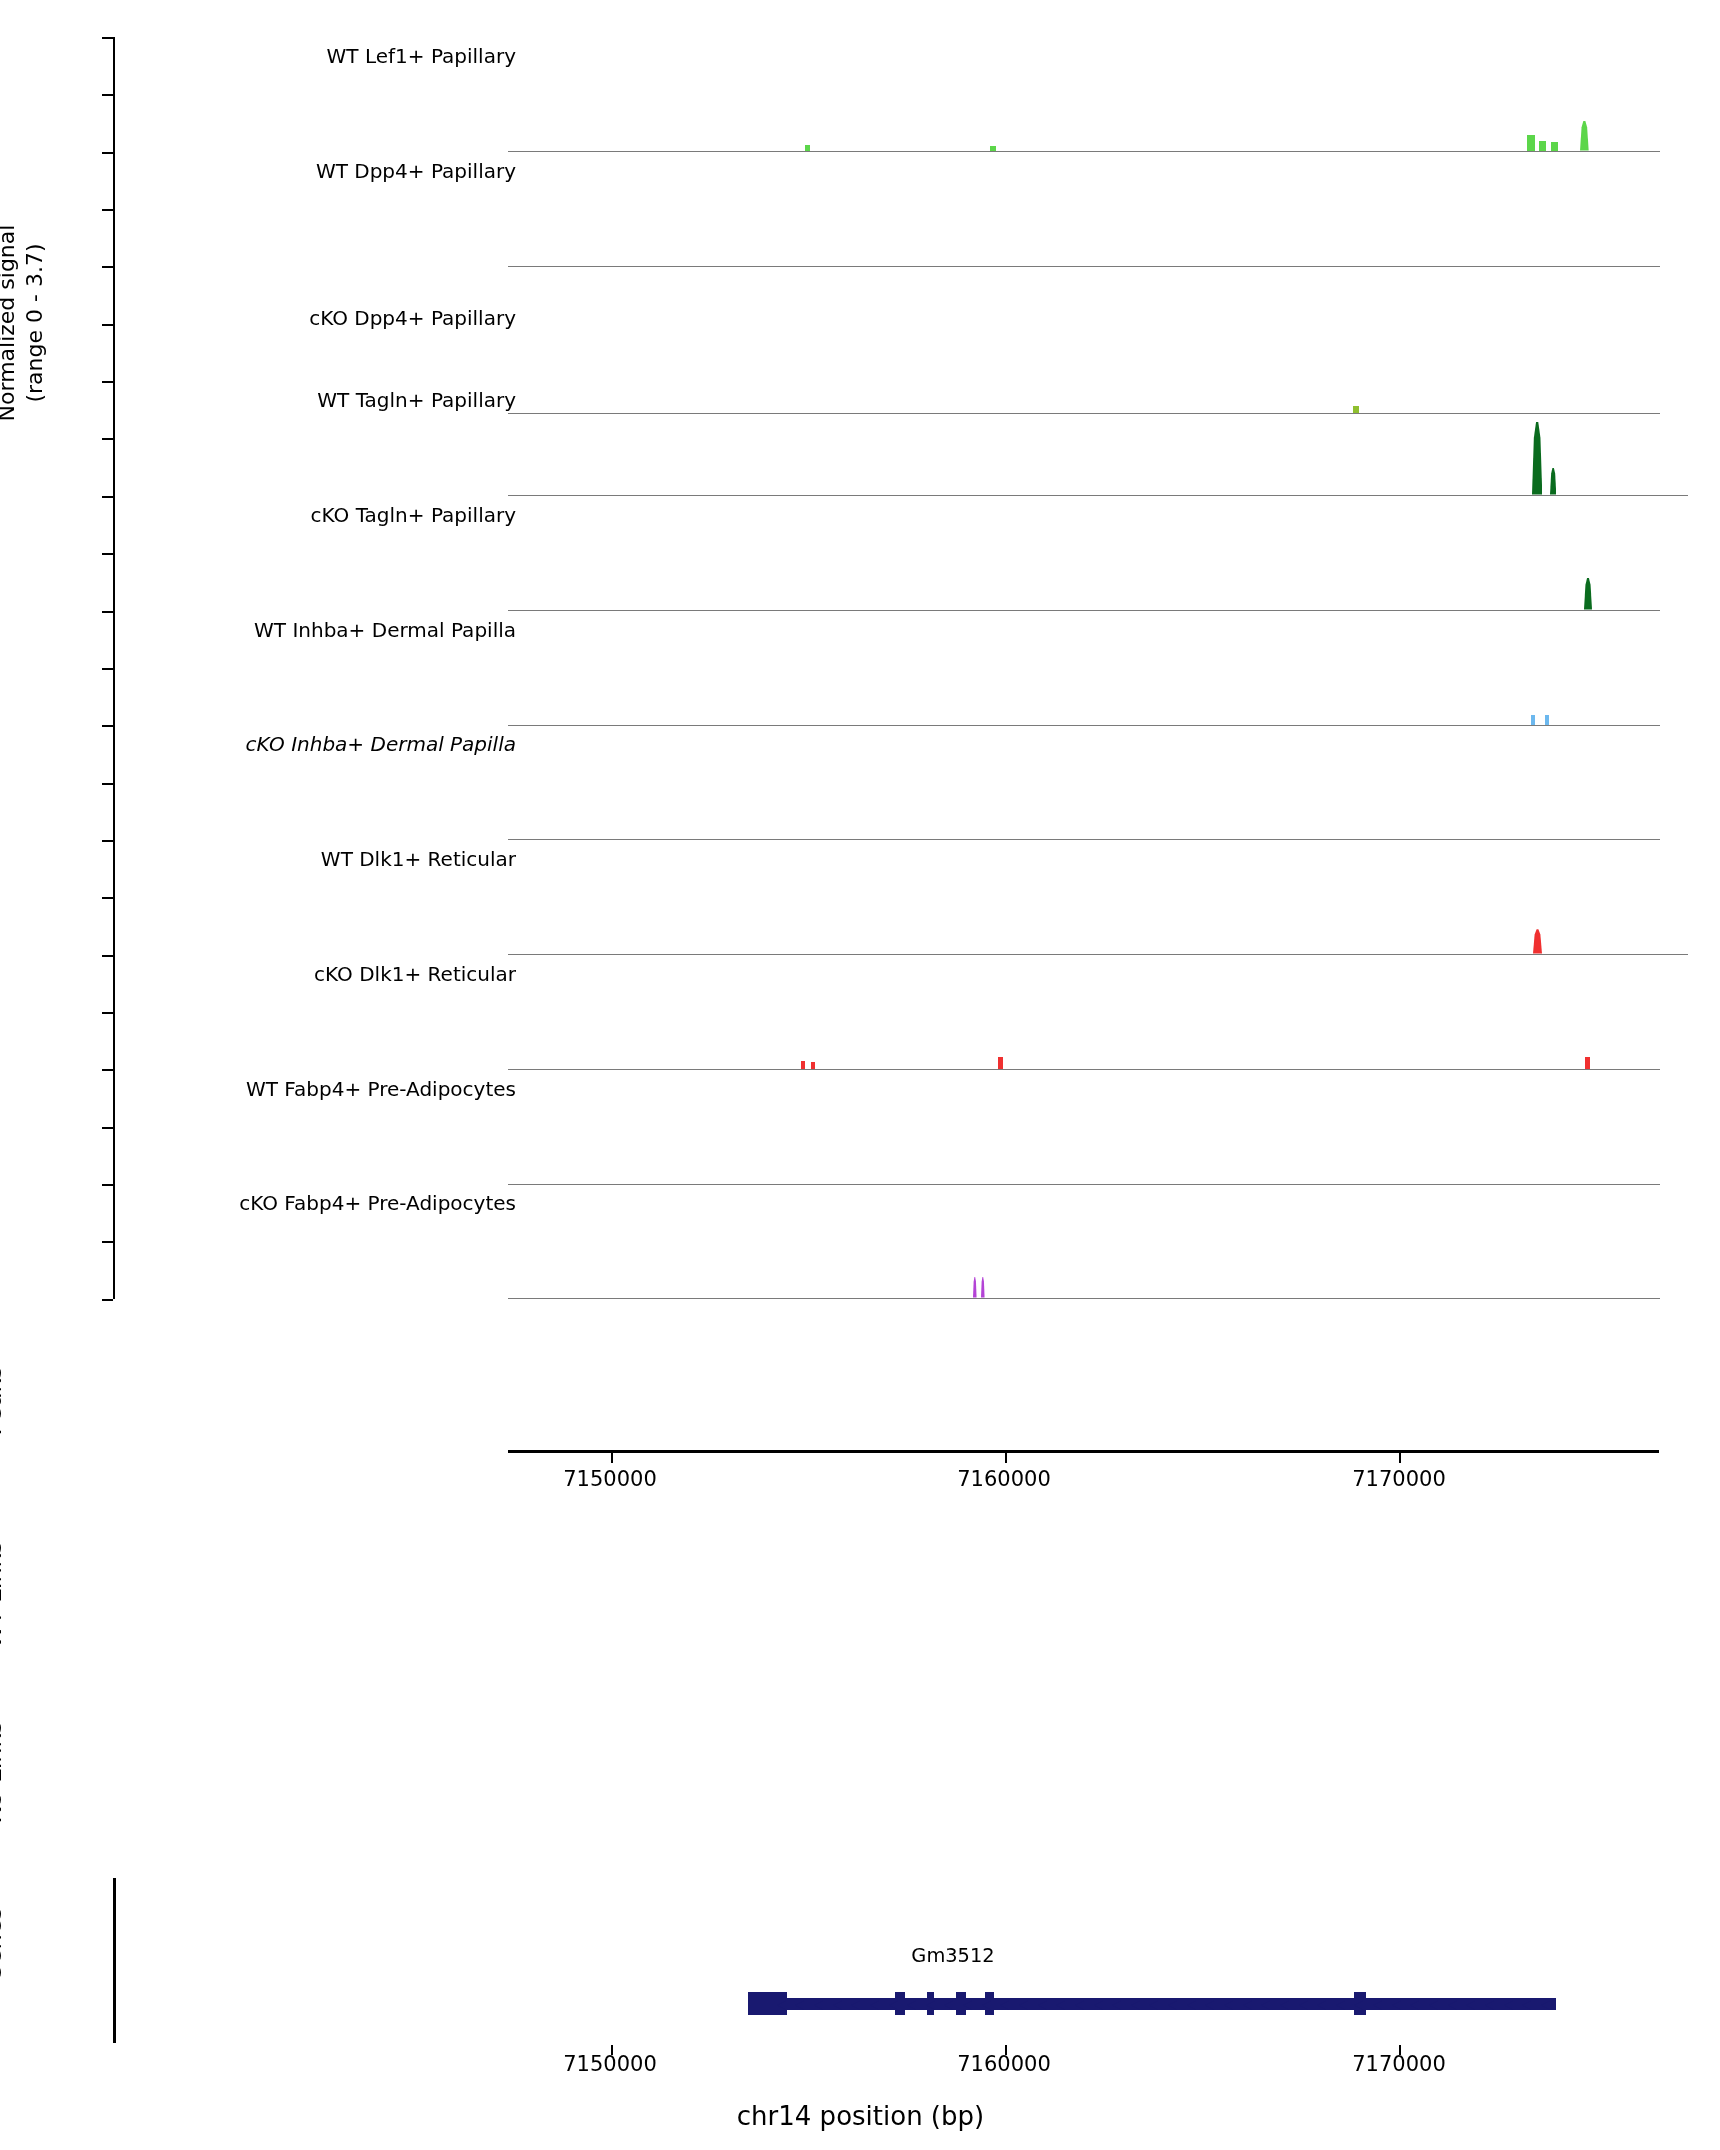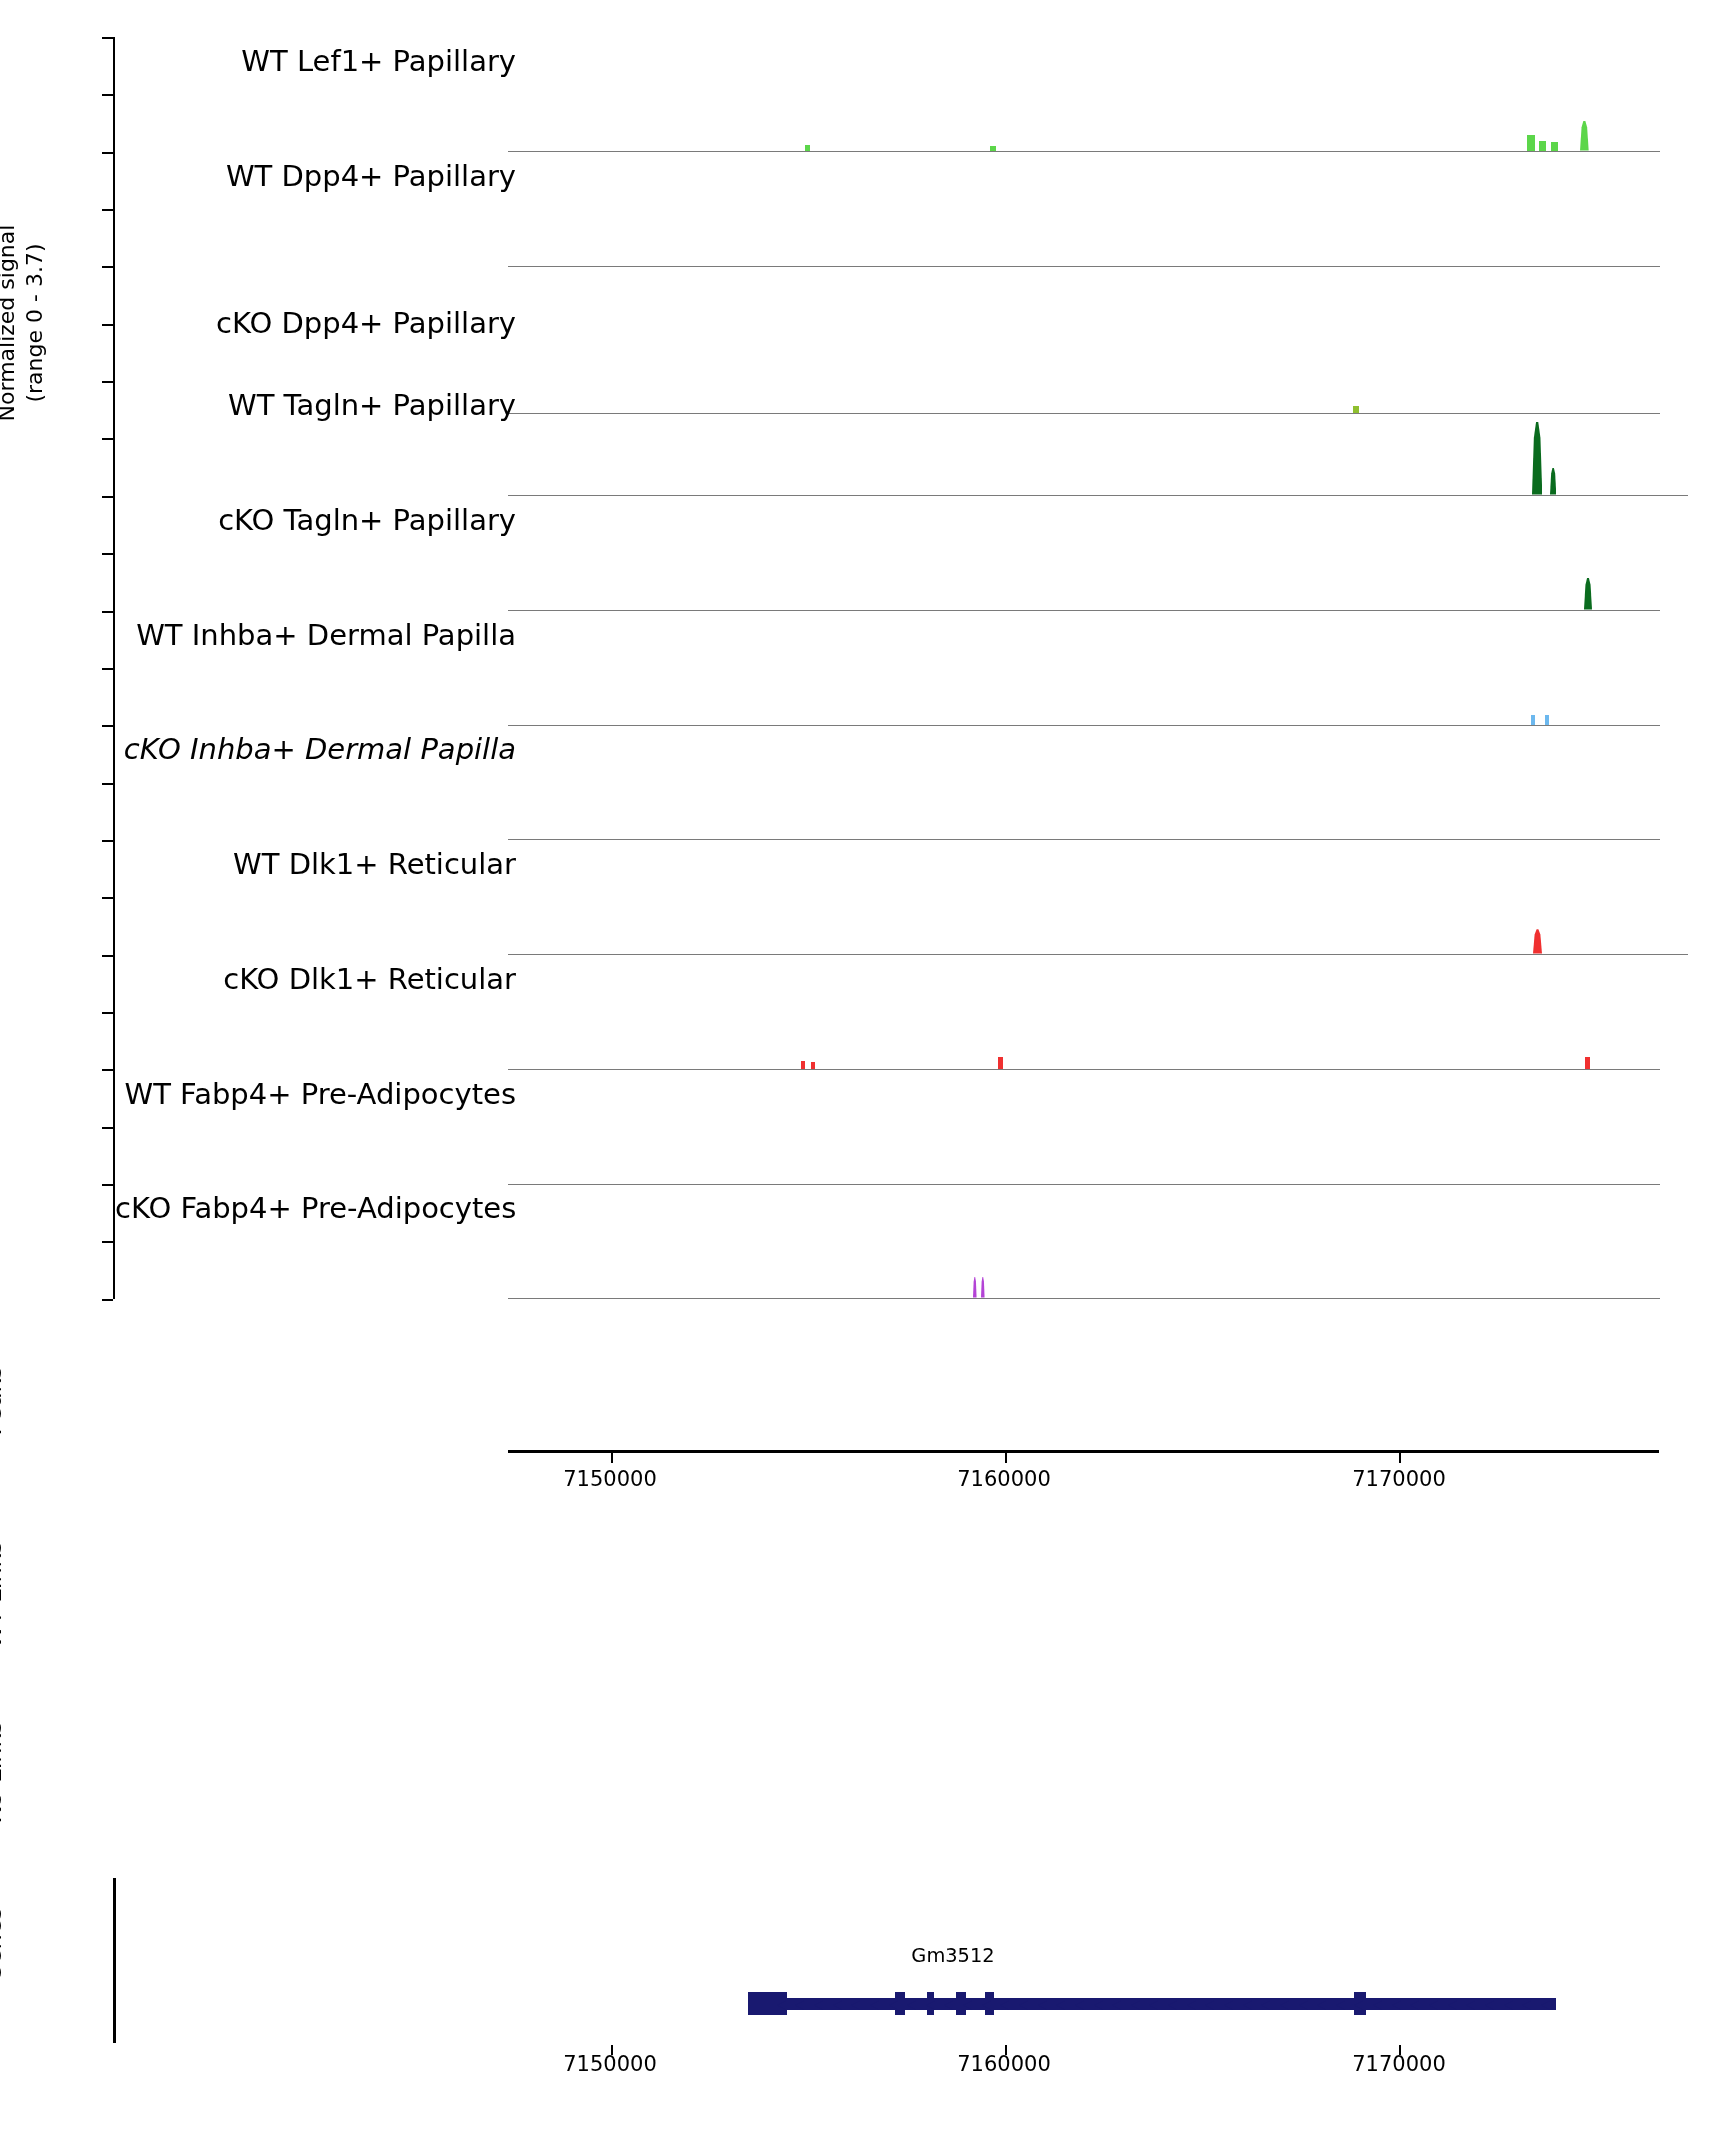--- a/index.html
+++ b/index.html
@@ -65,21 +65,21 @@
     left: 115px;
     width: 1577px;
     height: 115px;
   }
   .track-label {
     position: absolute;
     left: 0;
     top: 7.2px;
     width: 401px;
     text-align: right;
-    font-size: 29px;
+    font-size: 20px;
     white-space: nowrap;
   }
   .track-baseline {
     position: absolute;
     left: 393px;
     right: 32px;
     bottom: 0;
     height: 1.4px;
     background: #7a7a7a;
   }
@@ -377,14 +377,15 @@
       <div class="tick" style="left: 103px;"></div>
       <div class="tick" style="left: 497px;"></div>
       <div class="tick" style="left: 891px;"></div>
     </div>
   <div id="axis-bottom-labels">
       <div class="pos-label" style="left: 610px; top: 2052px;">7150000</div>
       <div class="pos-label" style="left: 1004px; top: 2052px;">7160000</div>
       <div class="pos-label" style="left: 1399px; top: 2052px;">7170000</div>
     </div>
 
+  <div id="x-axis-title">chr14 position (bp)</div>
 </div>
 
 
 </body></html>

